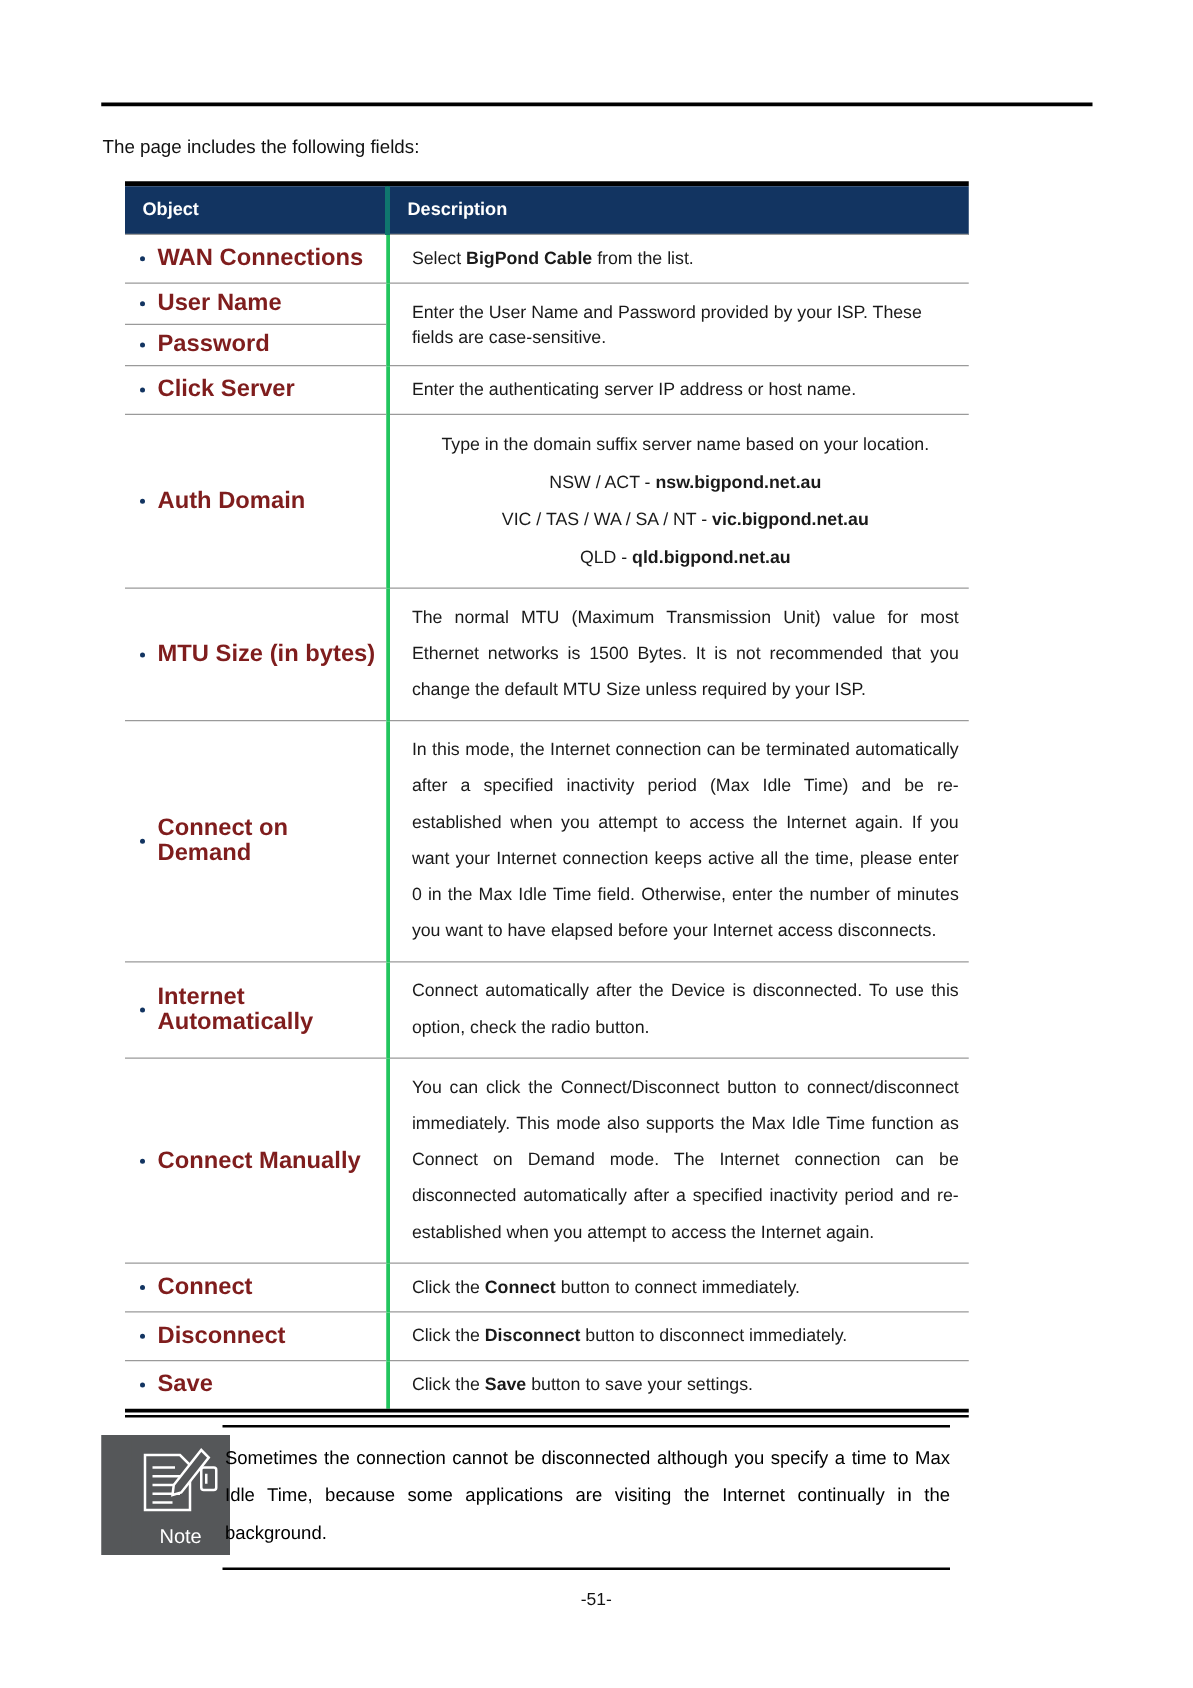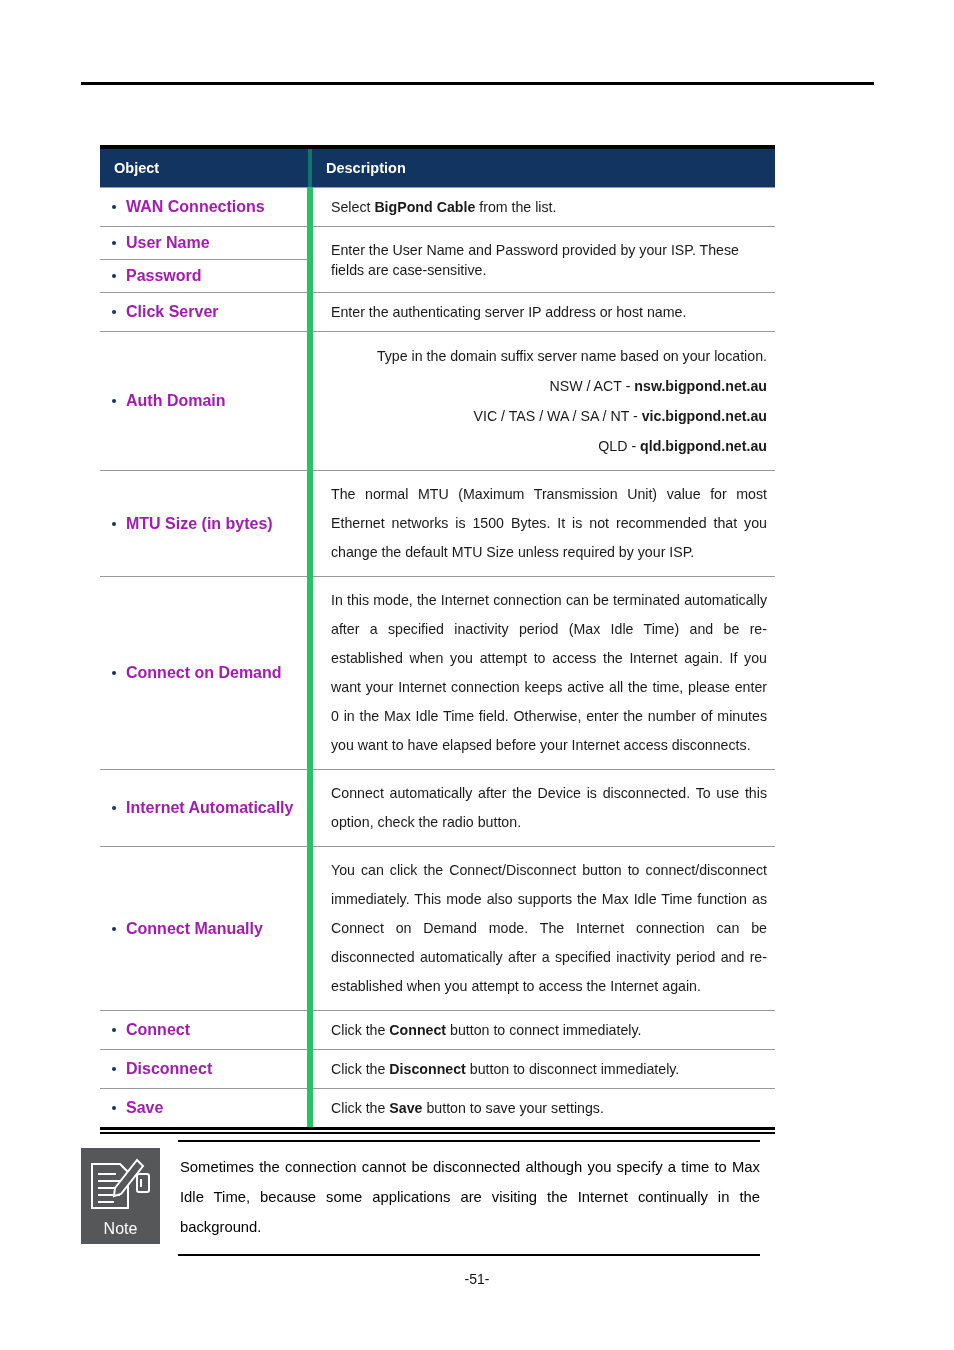--- a/index.html
+++ b/index.html
@@ -76,26 +76,26 @@
   }
   table.spec thead th.last { border-right: none; }
 
   table.spec td {
     border-top: 1px solid #9a9a9a;
     vertical-align: middle;
     font-size: 14.2px;
     color: #1a1a1a;
   }
   table.spec td.obj {
-    border-right: 6px solid #22c55e;
+    border-right: 3px solid #22c55e;
     padding: 6px 6px 6px 26px;
     position: relative;
-    color: #a21caf;
+    color: #7f1d1d;
     font-weight: bold;
-    font-size: 16px;
+    font-size: 19px;
     line-height: 20px;
   }
   table.spec td.obj .bullet {
     position: absolute;
     left: 12px;
     top: 50%;
     transform: translateY(-50%);
     width: 4px;
     height: 4px;
     border-radius: 50%;
@@ -106,21 +106,21 @@
   table.spec td.desc {
     padding: 9px 8px 9px 18px;
     line-height: 29px;
     text-align: justify;
     margin-top: 16px;
   }
   table.spec td.desc.single {
     line-height: 20px;
     text-align: left;
   }
-  table.spec td.desc.nojust { text-align: right; }
+  table.spec td.desc.nojust { text-align: center; }
   table.spec td.desc p {
     margin: 0;
   }
   table.spec td.desc.justify p { text-align: justify; text-align-last: left; }
   .bold { font-weight: bold; }
 
   .tbl-bottom-rule-a {
     height: 3px;
     background: #000000;
     width: 100%;
@@ -141,20 +141,21 @@
     width: 700px;
   }
   .note-icon {
     position: absolute;
     left: 0px;
     top: 8px;
     width: 79px;
     height: 96px;
     background: #555759;
     display: block;
+    padding-left: 24px;
   }
   .note-icon svg { display: block; }
   .note-body {
     position: absolute;
     left: 97px;
     top: 0px;
     width: 582px;
   }
   .note-rule {
     width: 100%;
@@ -187,20 +188,21 @@
     color: #111;
   }
 </style>
 </head>
 <body>
 
 <div class="page">
 
   <div class="header-rule"></div>
 
+  <div class="intro">The page includes the following fields:</div>
 
   <div class="tbl-wrap">
     <div class="tbl-top-rule"></div>
 
     <table class="spec">
       <colgroup>
           <col class="c1">
           <col class="c2">
         </colgroup>
       <thead>

